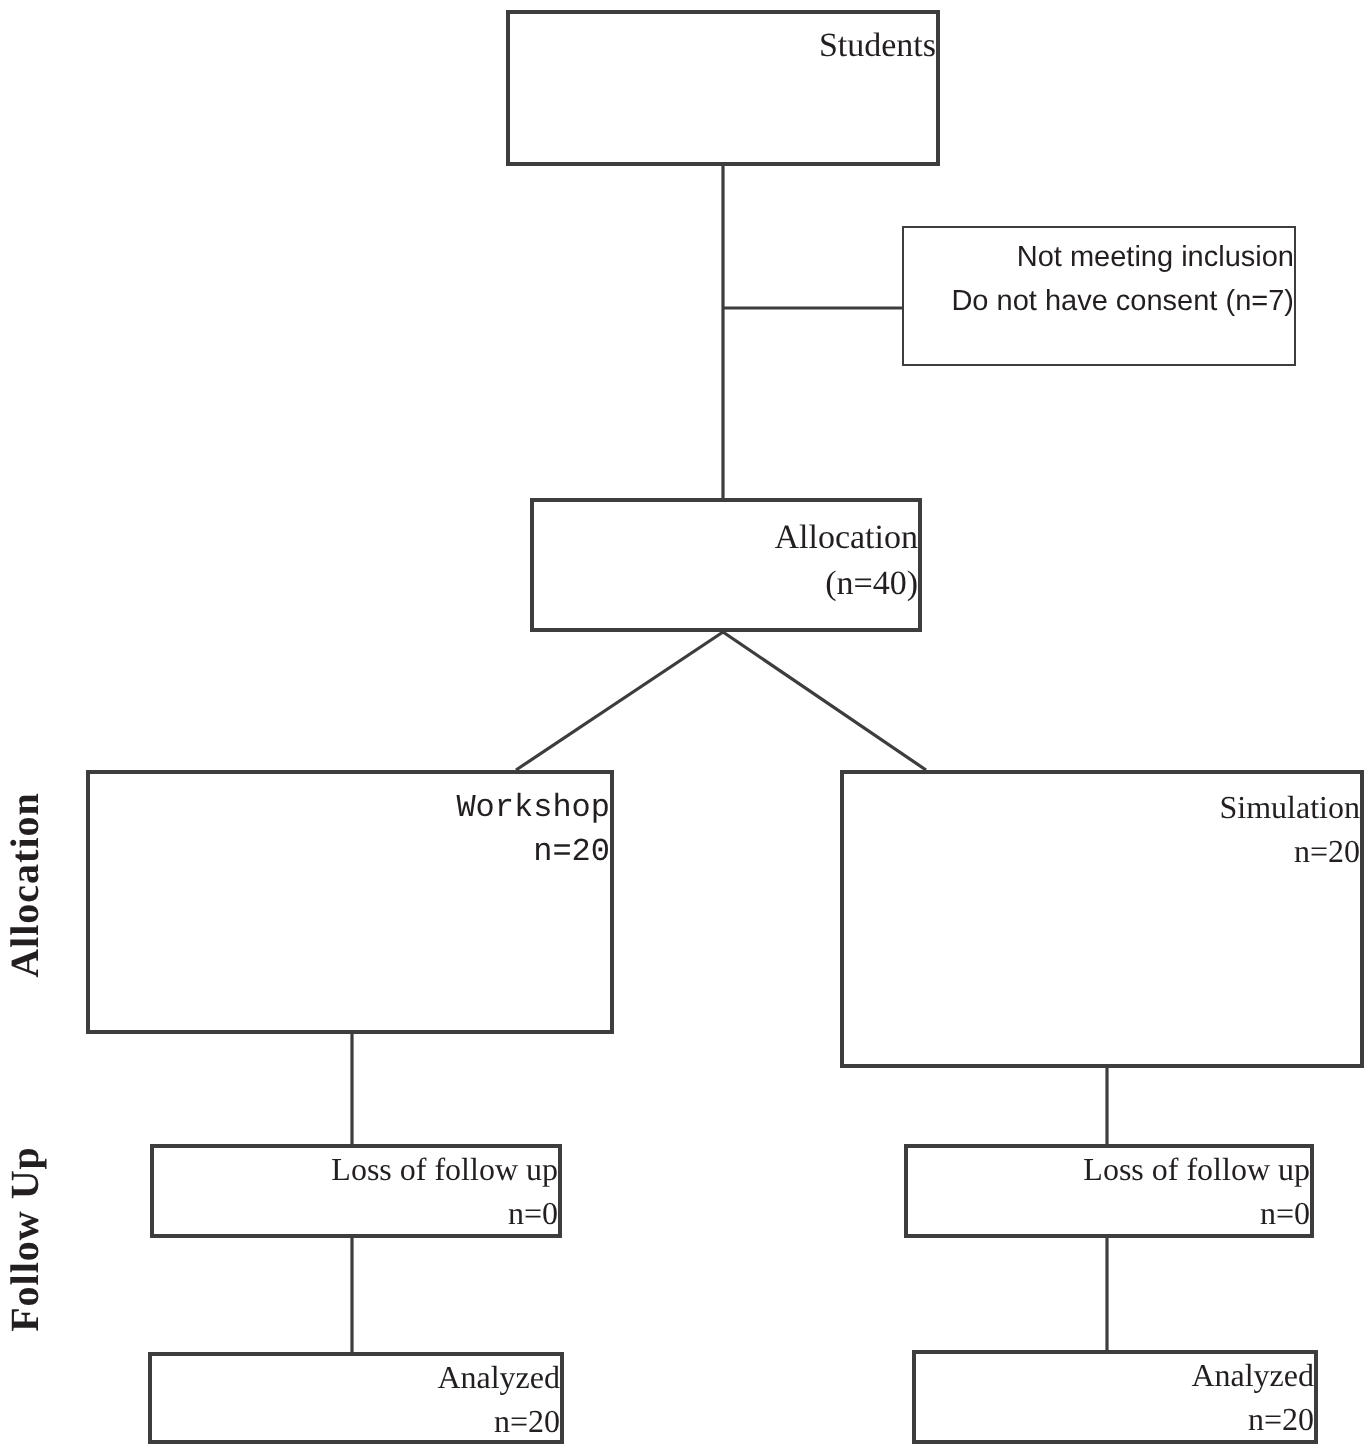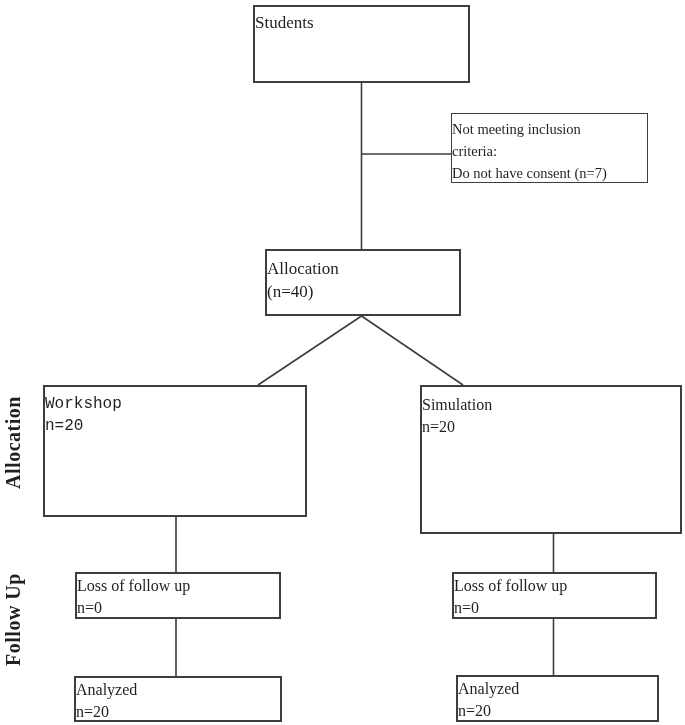--- a/index.html
+++ b/index.html
@@ -20,28 +20,28 @@
     position: absolute;
     left: 0; top: 0;
     width: 685px; height: 725px;
     pointer-events: none;
   }
   .box {
     position: absolute;
     border: 2px solid #3d3d3d;
     background: #ffffff;
     box-sizing: border-box;
-    text-align: left;
+    text-align: right;
     color: #231f20;
   }
   .box .ln { white-space: nowrap; }
   .serif-lg { font-size: 17px; line-height: 1.35; }
   .serif-md { font-size: 16px; line-height: 1.35; }
   .sans-box {
-    font-family: Liberation Serif, serif;
+    font-family: Liberation Sans, sans-serif;
     font-size: 14.5px;
     line-height: 1.5;
     border-width: 1.5px;
   }
   .box-students   { left: 253px; top: 5px;   width: 217px; height: 78px;  padding-top: 5px; }
   .box-notmeeting { left: 451px; top: 113px; width: 197px; height: 70px;  padding-top: 5px; }
   .box-allocation { left: 265px; top: 249px; width: 196px; height: 67px;  padding-top: 7px; }
   .box-workshop   { left: 43px;  top: 385px; width: 264px; height: 132px; padding-top: 7px; font-family: Liberation Mono, monospace; }
   .box-simulation { left: 420px; top: 385px; width: 262px; height: 149px; padding-top: 7px; }
   .box-loss-l     { left: 75px;  top: 572px; width: 206px; height: 47px;  padding-top: 1px; }
@@ -88,21 +88,20 @@
     <line x1="553.5" y1="517" x2="553.5" y2="572" stroke="#3d3d3d" stroke-width="1.6"></line>
     <line x1="553.5" y1="619" x2="553.5" y2="675" stroke="#3d3d3d" stroke-width="1.6"></line>
   </svg>
 
   <div class="box serif-lg box-students">
     <div class="ln">Students</div>
   </div>
 
   <div class="box sans-box box-notmeeting">
     <div class="ln">Not meeting inclusion</div>
-    <div class="ln">criteria:</div>
     <div class="ln">Do not have consent (n=7)</div>
   </div>
 
   <div class="box serif-lg box-allocation">
     <div class="ln">Allocation</div>
     <div class="ln">(n=40)</div>
   </div>
 
   <div class="box serif-md box-workshop">
     <div class="ln">Workshop</div>

